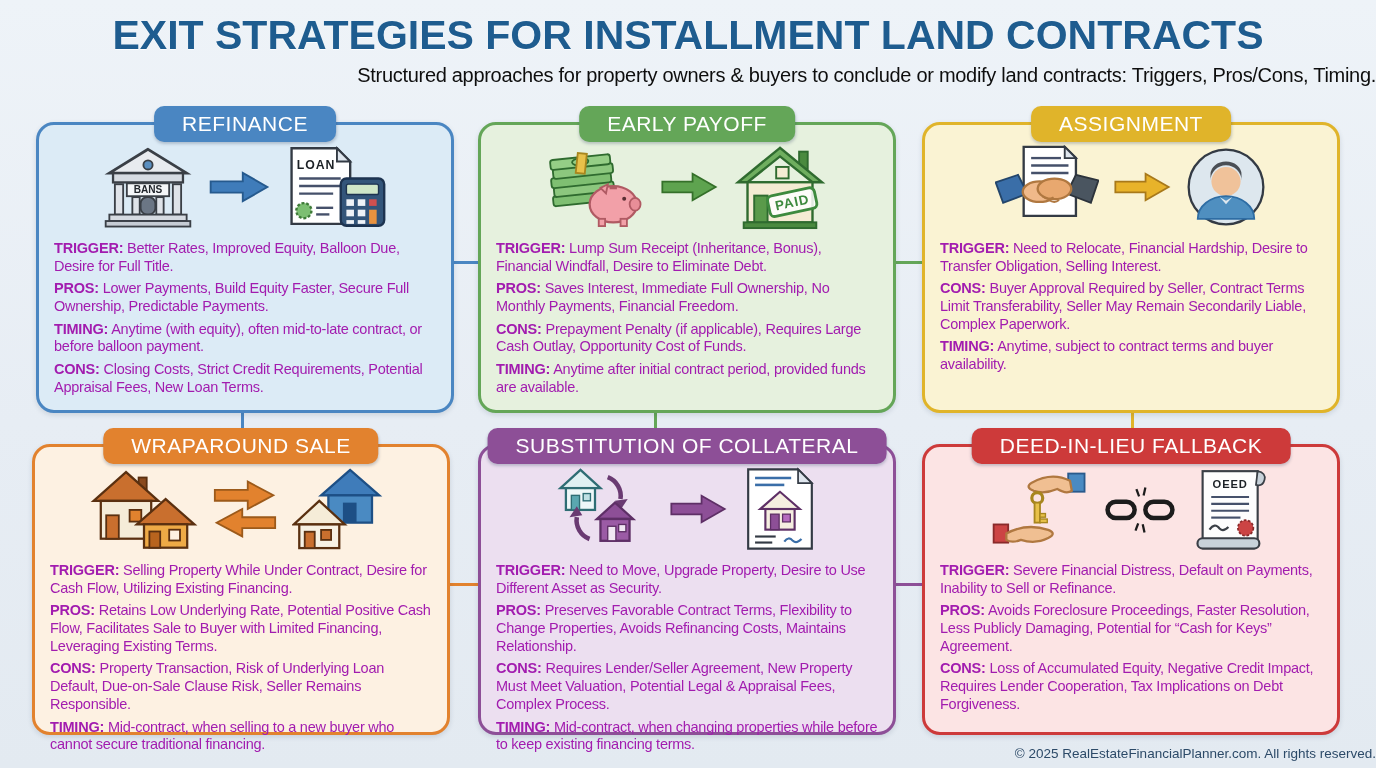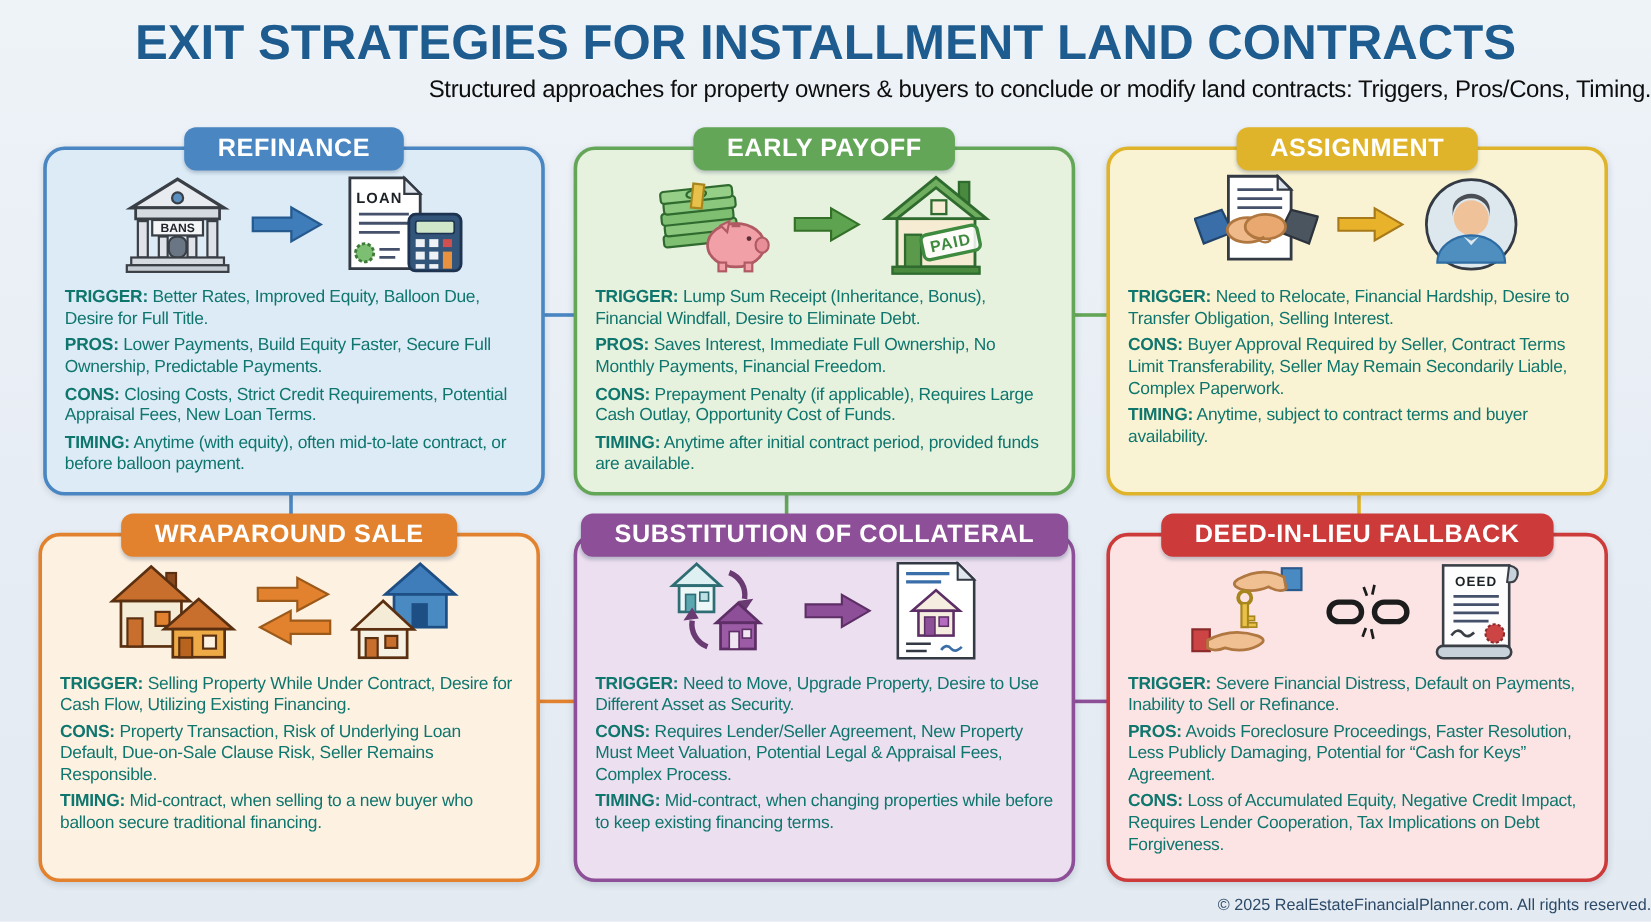--- a/index.html
+++ b/index.html
@@ -13,27 +13,27 @@
     text-shadow:0 1px 0 rgba(255,255,255,.8); }
   .page-subtitle { position:absolute; top:64px; left:0; width:100%; text-align:right;
     font-size:20px; color:#0e0e0e; letter-spacing:-0.3px; }
 
   .connector { position:absolute; z-index:1; }
 
   .card { position:absolute; width:418px; height:291px; border-radius:18px;
     border:3px solid var(--accent); background:var(--tint); z-index:2;
     box-shadow:0 2px 5px rgba(40,60,90,.15); }
   .card-header { position:absolute; top:-19px; left:50%; transform:translateX(-50%);
-    background:var(--accent); color:#fff; font-weight:bold; font-size:21px;
+    background:var(--accent); color:#fff; font-weight:normal; font-size:21px;
     letter-spacing:.5px; padding:6px 28px; border-radius:10px; white-space:nowrap;
     box-shadow:0 2px 3px rgba(40,60,90,.25); z-index:3; }
   .icon-row { height:92px; margin-top:16px; display:flex; align-items:center;
     justify-content:center; gap:14px; }
   .card-body { padding:2px 15px 0 15px; }
-  .entry { font-size:14.5px; line-height:1.22; letter-spacing:-0.25px; color:#0f766e;
+  .entry { font-size:14.5px; line-height:1.22; letter-spacing:-0.25px; color:#a21caf;
     margin:5px 0; }
   .entry b { letter-spacing:-0.2px; }
 
   .c0 { --accent:#4a86c2; --tint:#dcebf6; }
   .c1 { --accent:#64a658; --tint:#e6f1de; }
   .c2 { --accent:#e0b42a; --tint:#faf3d3; }
   .c3 { --accent:#e2822e; --tint:#fdf1e2; }
   .c4 { --accent:#8d4f97; --tint:#ecdff0; }
   .c5 { --accent:#cd3a3a; --tint:#fce4e4; }
 
@@ -94,22 +94,22 @@
         <rect x="66" y="69" width="8" height="7" fill="#eef2f7"></rect>
           <rect x="78" y="69" width="8" height="7" fill="#eef2f7"></rect>
         <rect x="66" y="80" width="8" height="4" fill="#eef2f7"></rect>
           <rect x="78" y="80" width="8" height="4" fill="#eef2f7"></rect>
         <rect x="90" y="69" width="8" height="15" fill="#e8923f"></rect>
       </svg>
     </div>
     <div class="card-body">
       <p class="entry"><b>TRIGGER:</b> <span>Better Rates, Improved Equity, Balloon Due, Desire for Full Title.</span></p>
       <p class="entry"><b>PROS:</b> <span>Lower Payments, Build Equity Faster, Secure Full Ownership, Predictable Payments.</span></p>
+      <p class="entry"><b>TIMING:</b> <span>Anytime (with equity), often mid-to-late contract, or before balloon payment.</span></p>
       <p class="entry"><b>CONS:</b> <span>Closing Costs, Strict Credit Requirements, Potential Appraisal Fees, New Loan Terms.</span></p>
-      <p class="entry"><b>TIMING:</b> <span>Anytime (with equity), often mid-to-late contract, or before balloon payment.</span></p>
     </div>
   </div>
 
   <div class="card c1" style="left:478px;top:122px;">
     <div class="card-header">EARLY PAYOFF</div>
     <div class="icon-row">
       <svg width="100" height="86" viewBox="0 0 110 90">
         <g transform="rotate(-6 40 40)">
           <rect x="6" y="52" width="66" height="11" rx="3" fill="#7fbf72" stroke="#2f6b2f" stroke-width="2"></rect>
           <rect x="8" y="42" width="66" height="11" rx="3" fill="#8cc77e" stroke="#2f6b2f" stroke-width="2"></rect>
@@ -207,22 +207,23 @@
         <rect x="40" y="30" width="48" height="30" fill="#4a8ac2" stroke="#1d4f85" stroke-width="2.5"></rect>
         <rect x="56" y="38" width="15" height="22" fill="#1d4f85"></rect>
         <polygon points="30,36 2,62 58,62" fill="#f5ecd8" stroke="#5a3010" stroke-width="2.5"></polygon>
         <rect x="8" y="62" width="44" height="26" fill="#f7f1e3" stroke="#5a3010" stroke-width="2.5"></rect>
         <rect x="14" y="70" width="11" height="18" fill="#c96f2e" stroke="#5a3010" stroke-width="2"></rect>
         <rect x="32" y="68" width="11" height="11" fill="#c96f2e" stroke="#5a3010" stroke-width="2"></rect>
       </svg>
     </div>
     <div class="card-body">
       <p class="entry"><b>TRIGGER:</b> <span>Selling Property While Under Contract, Desire for Cash Flow, Utilizing Existing Financing.</span></p>
+      <p class="entry"><b>PROS:</b> <span>Retains Low Underlying Rate, Potential Positive Cash Flow, Facilitates Sale to Buyer with Limited Financing, Leveraging Existing Terms.</span></p>
       <p class="entry"><b>CONS:</b> <span>Property Transaction, Risk of Underlying Loan Default, Due-on-Sale Clause Risk, Seller Remains Responsible.</span></p>
-      <p class="entry"><b>TIMING:</b> <span>Mid-contract, when selling to a new buyer who balloon secure traditional financing.</span></p>
+      <p class="entry"><b>TIMING:</b> <span>Mid-contract, when selling to a new buyer who cannot secure traditional financing.</span></p>
     </div>
   </div>
 
   <div class="card c4" style="left:478px;top:444px;">
     <div class="card-header">SUBSTITUTION OF COLLATERAL</div>
     <div class="icon-row">
       <svg width="100" height="86" viewBox="0 0 110 90">
         <polygon points="28,2 6,22 50,22" fill="#dff0f2" stroke="#2e6d74" stroke-width="2.5"></polygon>
         <rect x="12" y="22" width="32" height="24" fill="#eef7f8" stroke="#2e6d74" stroke-width="2.5"></rect>
         <rect x="18" y="30" width="9" height="16" fill="#5aa7b0" stroke="#2e6d74" stroke-width="1.5"></rect>
@@ -248,20 +249,21 @@
         <rect x="28" y="50" width="34" height="24" fill="#f5eee0" stroke="#5e2f66" stroke-width="2.5"></rect>
         <rect x="34" y="56" width="10" height="18" fill="#8d4f97" stroke="#5e2f66" stroke-width="1.5"></rect>
         <rect x="48" y="56" width="9" height="9" fill="#b56bbf" stroke="#5e2f66" stroke-width="1.5"></rect>
         <line x1="16" y1="82" x2="40" y2="82" stroke="#333a44" stroke-width="2.5"></line>
         <line x1="16" y1="89" x2="36" y2="89" stroke="#333a44" stroke-width="2.5"></line>
         <path d="M50,88 q5,-7 10,-1 q4,4 10,-2" fill="none" stroke="#3a6ea8" stroke-width="2.5"></path>
       </svg>
     </div>
     <div class="card-body">
       <p class="entry"><b>TRIGGER:</b> <span>Need to Move, Upgrade Property, Desire to Use Different Asset as Security.</span></p>
+      <p class="entry"><b>PROS:</b> <span>Preserves Favorable Contract Terms, Flexibility to Change Properties, Avoids Refinancing Costs, Maintains Relationship.</span></p>
       <p class="entry"><b>CONS:</b> <span>Requires Lender/Seller Agreement, New Property Must Meet Valuation, Potential Legal &amp; Appraisal Fees, Complex Process.</span></p>
       <p class="entry"><b>TIMING:</b> <span>Mid-contract, when changing properties while before to keep existing financing terms.</span></p>
     </div>
   </div>
 
   <div class="card c5" style="left:922px;top:444px;">
     <div class="card-header">DEED-IN-LIEU FALLBACK</div>
     <div class="icon-row">
       <svg width="100" height="84" viewBox="0 0 110 90">
         <rect x="86" y="6" width="18" height="20" fill="#4a8ac2" stroke="#2a5a8c" stroke-width="2"></rect>

